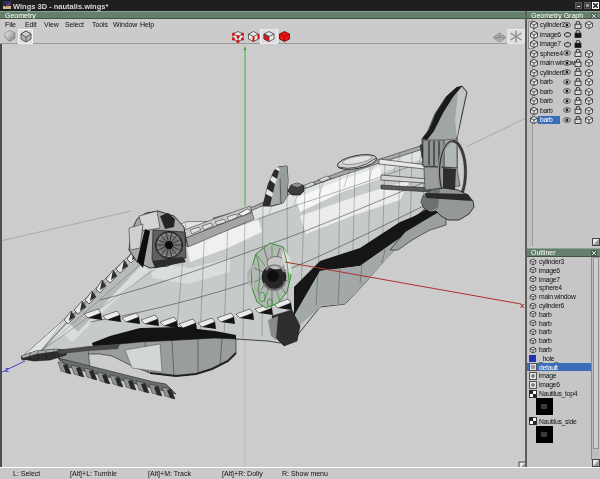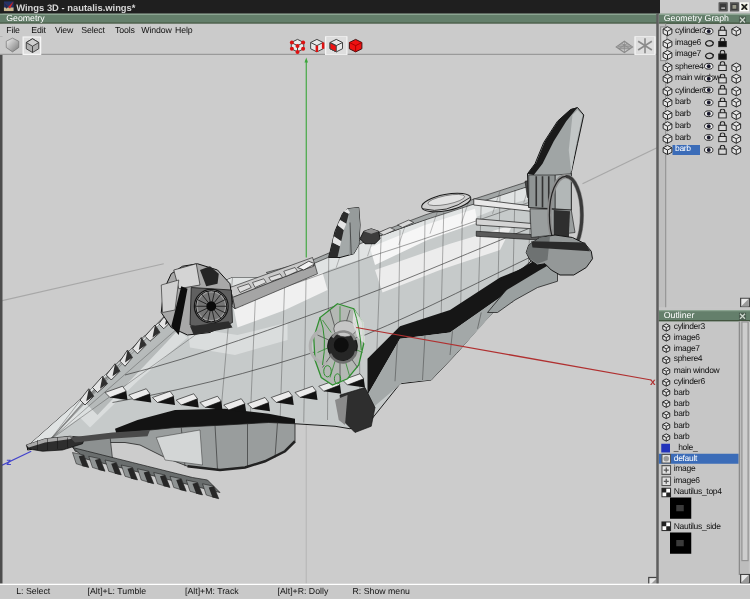--- a/index.html
+++ b/index.html
@@ -1,17 +1,17 @@
 <!DOCTYPE html>
 <html><head>
 <meta charset="utf-8">
 <style>
 html,body{margin:0;padding:0;width:600px;height:479px;overflow:hidden;background:#cbcbcb;font-family:"Liberation Sans",sans-serif;}
 .abs{position:absolute;}
-#titlebar{position:absolute;left:0;top:0;width:528px;height:11px;background:#1f1f1f;}
+#titlebar{position:absolute;left:0;top:0;width:600px;height:11px;background:#1f1f1f;}
 #titletxt{position:absolute;left:13px;top:1.5px;font-size:7.5px;font-weight:bold;color:#d6d6d6;}
 .winbtn{position:absolute;top:2px;width:7px;height:7px;background:#3c3c3c;border:1px solid #5a5a5a;box-sizing:border-box;}
 #geombar{position:absolute;left:0;top:11px;width:526px;height:8px;background:#647f6b;border-top:1px solid #8ba491;border-bottom:1px solid #42543f;box-sizing:border-box;}
 .gtit{font-size:7px;color:#ffffff;position:absolute;top:0px;left:5px;line-height:8px;}
 #menubar{position:absolute;left:0;top:19px;width:526px;height:10px;background:#cbcbcb;}
 .mi{position:absolute;top:1.5px;font-size:7px;color:#101010;letter-spacing:-0.1px;}
 #toolbar{position:absolute;left:0;top:29px;width:526px;height:15px;background:#cbcbcb;border-bottom:1px solid #9a9a9a;box-sizing:border-box;}
 #viewport{position:absolute;left:0;top:44px;width:526px;height:423px;background:#cccccc;}
 #rborder{position:absolute;left:525px;top:11px;width:2px;height:456px;background:#5e5e5e;}
 #ggpanel{position:absolute;left:527px;top:11px;width:73px;height:235px;background:#c6c6c6;}

